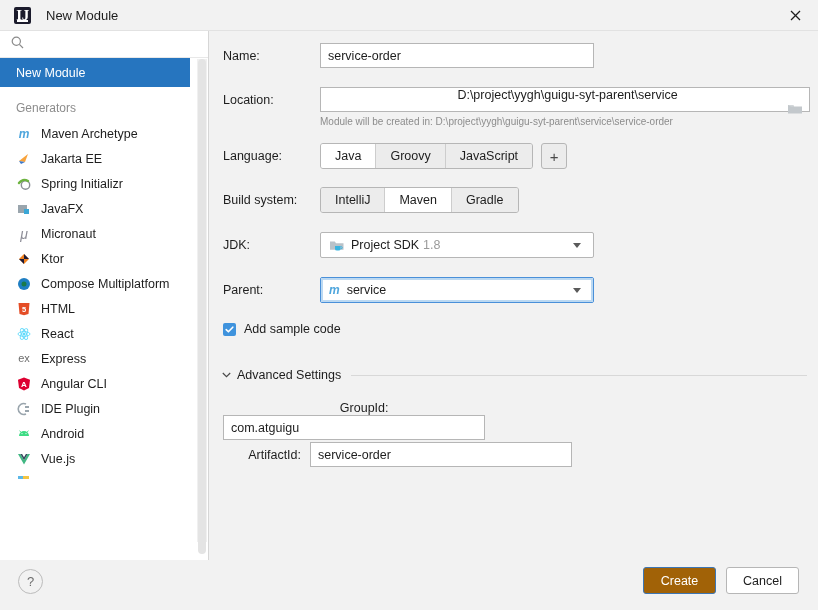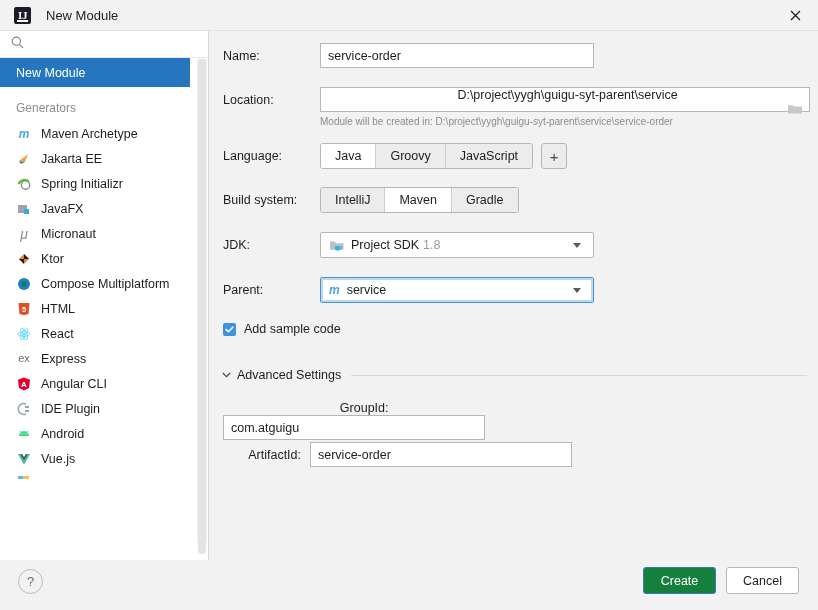--- a/index.html
+++ b/index.html
@@ -33,21 +33,21 @@
   .title-icon {
     width: 17px; height: 17px;
     margin-left: 14px;
     background: #1b1b2c;
     border-radius: 2px;
     position: relative;
     display: flex; align-items: center; justify-content: center;
   }
   .title-icon .ij {
     color: #ffffff;
-    font-size: 11px;
+    font-size: 15px;
     font-weight: bold;
     font-family: "Liberation Serif", serif;
     letter-spacing: -0.5px;
     line-height: 1;
     text-align: center;
   }
   .title-icon::after {
     content: "";
     position: absolute;
     left: 3px; right: 3px; bottom: 2px;
@@ -313,21 +313,21 @@
   }
   .btn {
     position: absolute;
     height: 27px;
     border-radius: 3px;
     display: flex; align-items: center; justify-content: center;
     font-size: 12.5px;
     cursor: default;
   }
   .btn-create {
-    background: #15803d;
+    background: #a16207;
     color: #ffffff;
     border: 1px solid #3d76b4;
     left: 643px; top: 7px;
     width: 73px;
   }
   .btn-cancel {
     background: #ffffff;
     color: #1d1d1d;
     border: 1px solid #b6b6b6;
     left: 726px; top: 7px;

